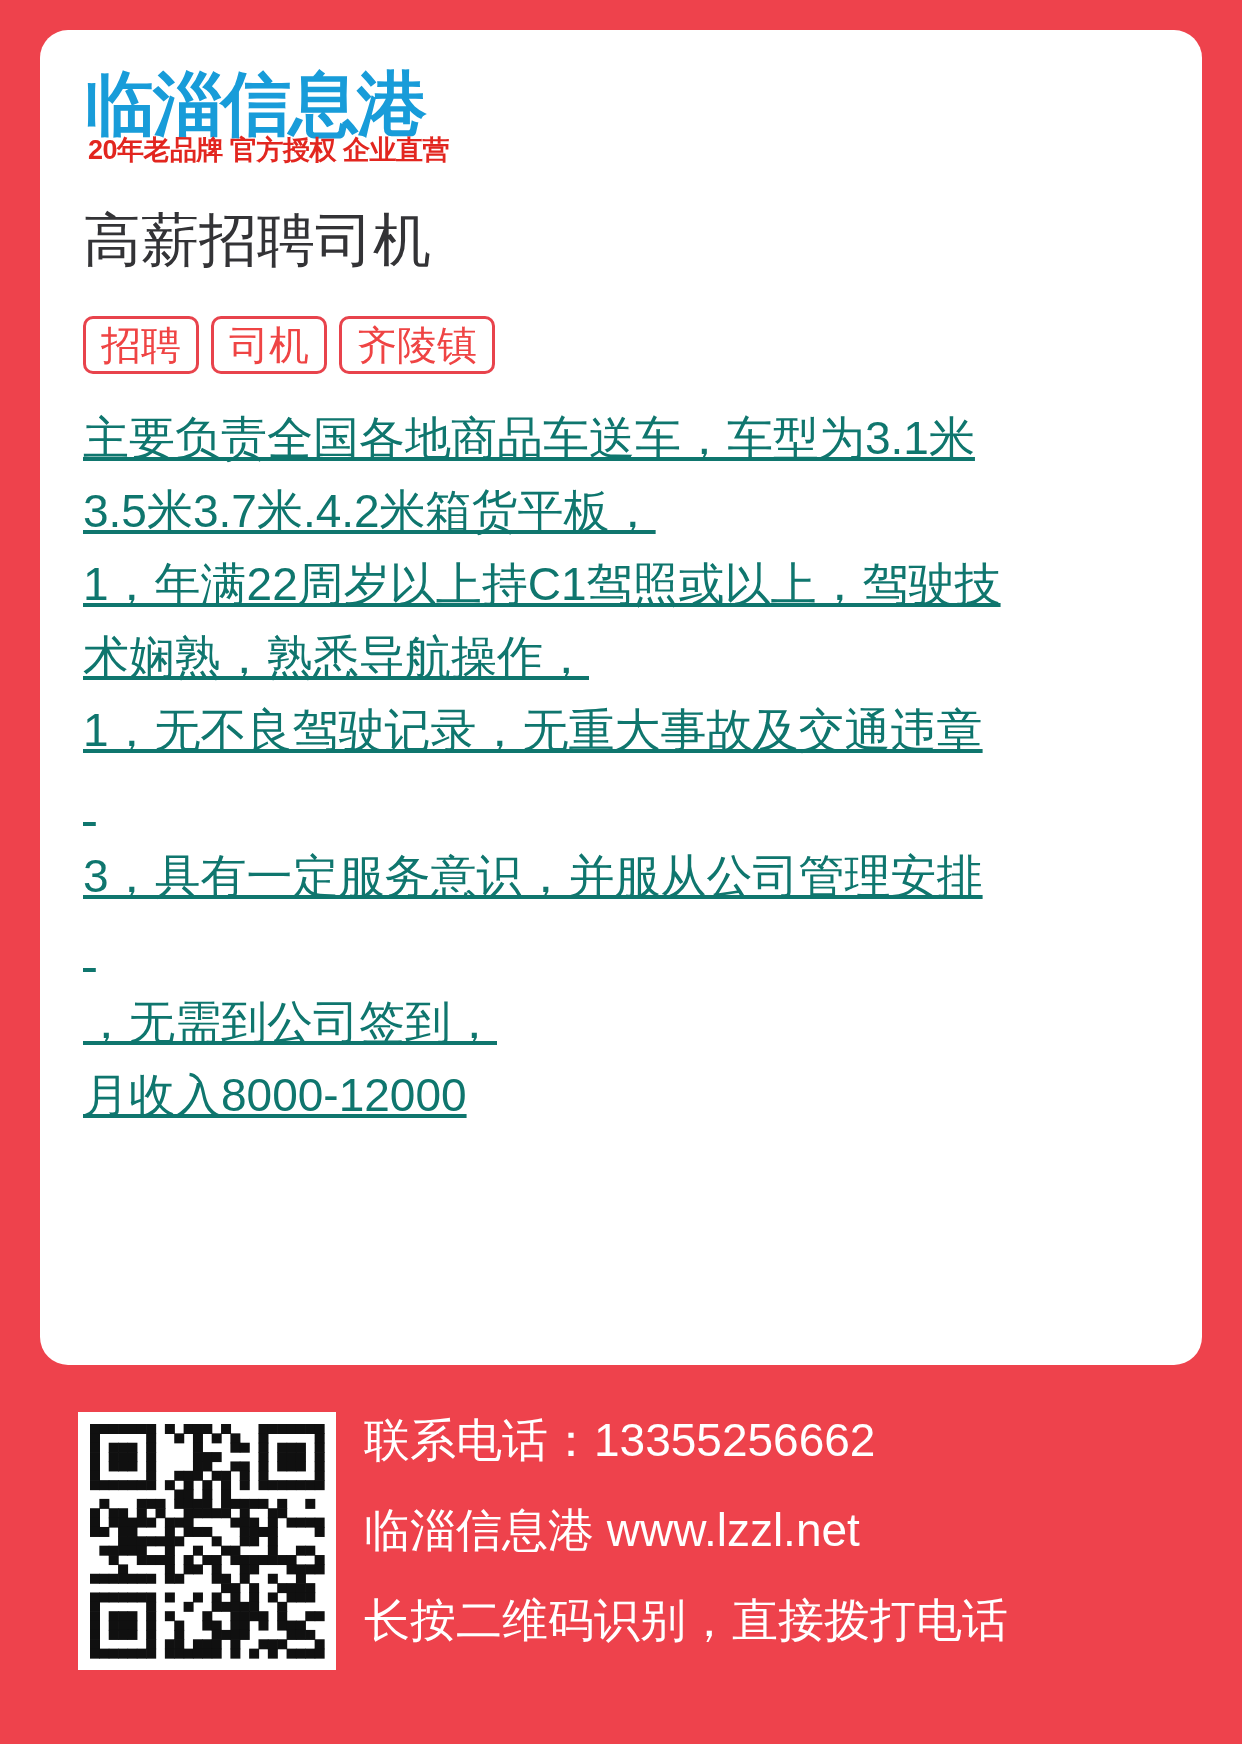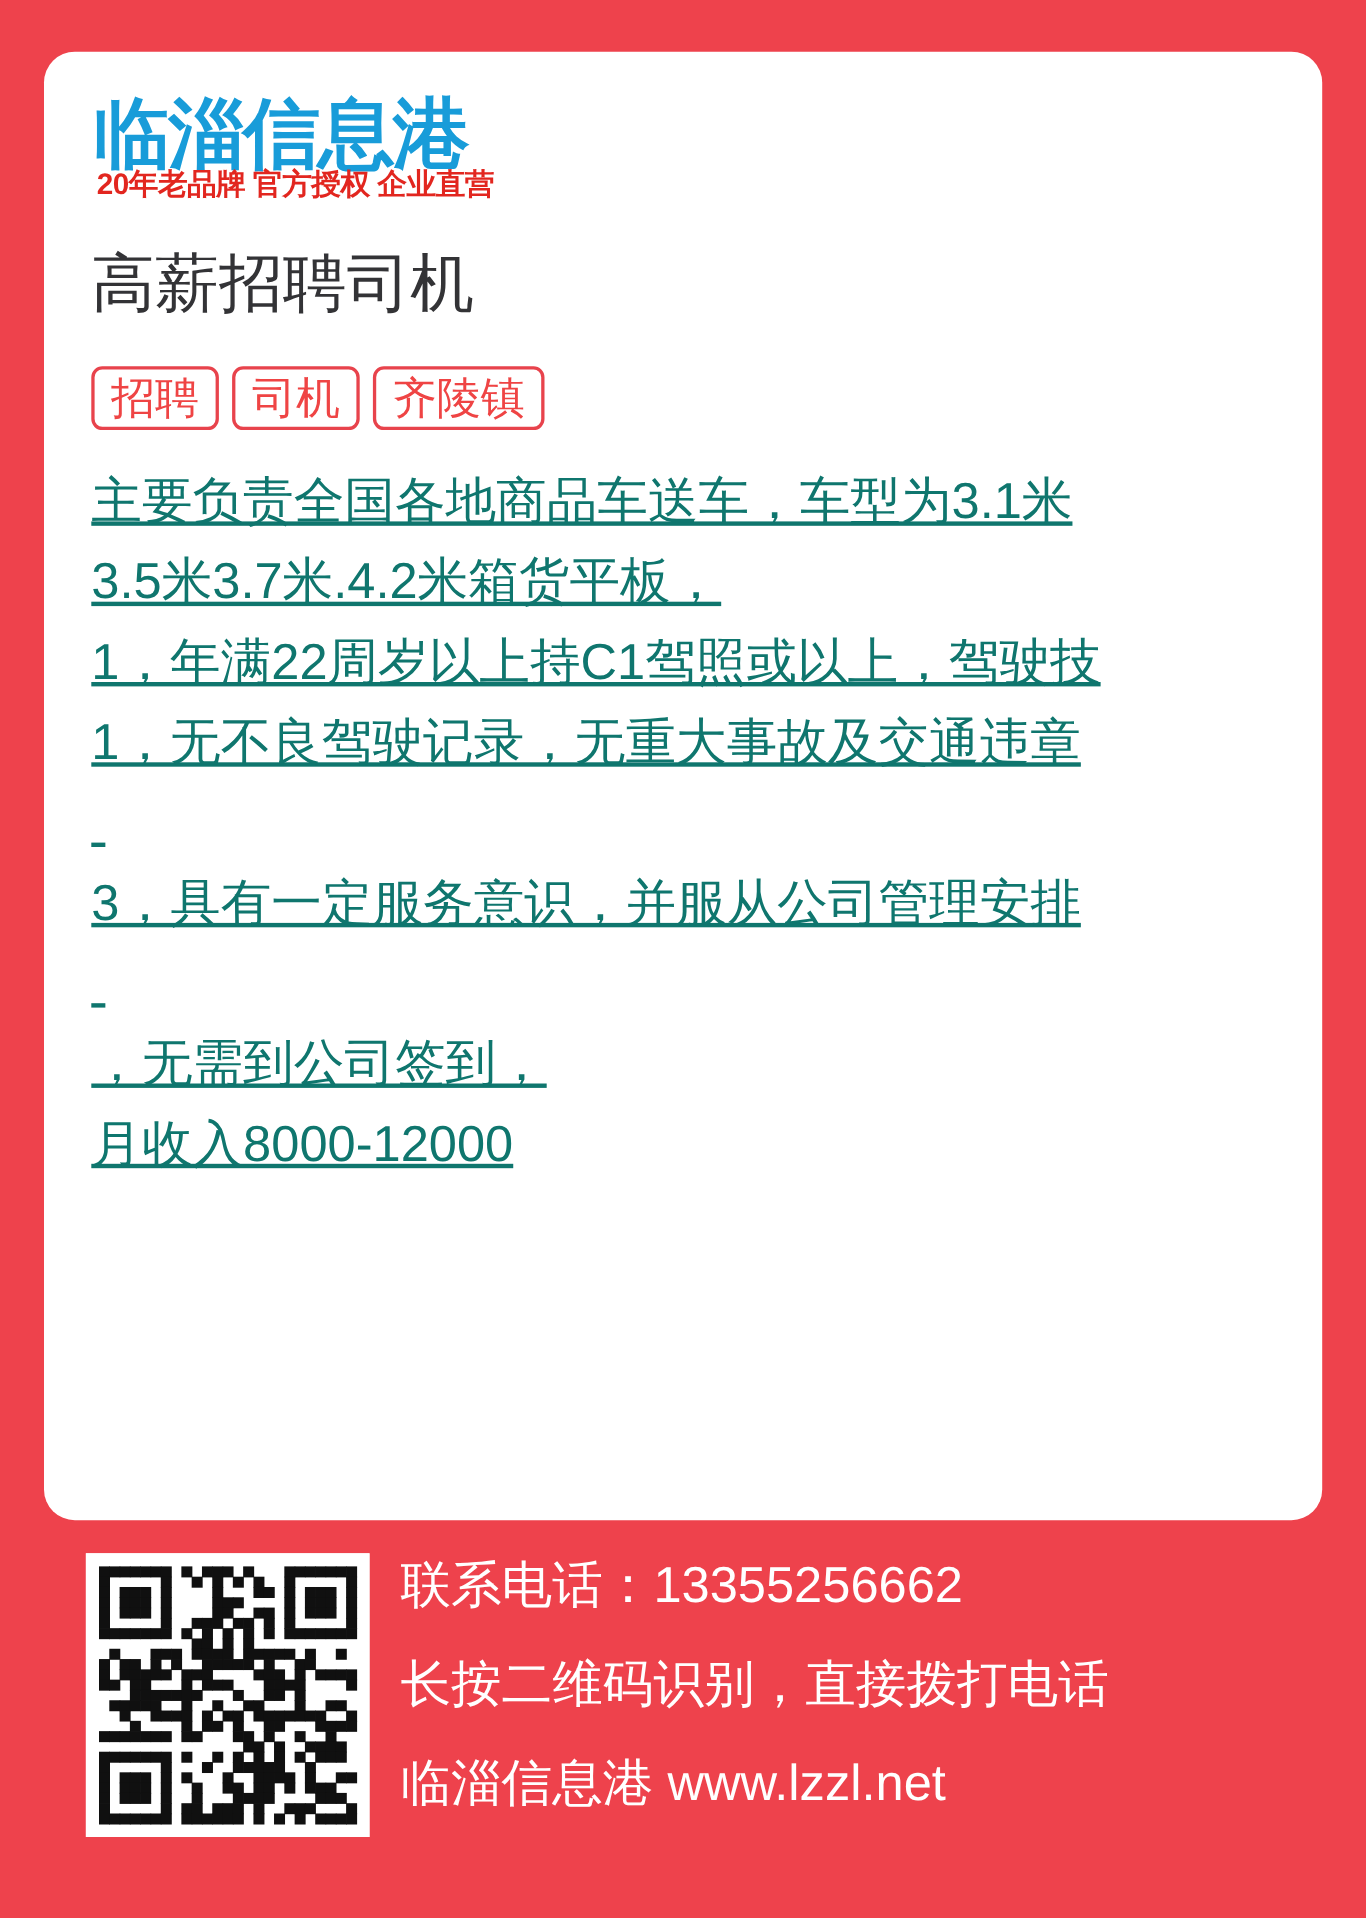--- a/index.html
+++ b/index.html
@@ -9,21 +9,20 @@
     background:#ee424c;
     font-family:"Liberation Sans","DejaVu Sans",sans-serif;
     overflow:hidden;
   }
   .card {
     position:absolute;
     left:40px; top:30px;
     width:1162px; height:1335px;
     background:#ffffff;
     border-radius:28px;
-    margin-top:17px;
   }
   .logo-name {
     position:absolute;
     left:45px; top:28px;
     font-size:70px;
     font-weight:bold;
     letter-spacing:-2px;
     color:#189cd9;
   }
   .logo-tagline {
@@ -106,20 +105,21 @@
   <div class="tag-row">
       <span class="tag">招聘</span>
       <span class="tag">司机</span>
       <span class="tag">齐陵镇</span>
     </div>
 
   <div class="body-text">
       <div class="body-line">主要负责全国各地商品车送车，车型为3.1米</div>
       <div class="body-line">3.5米3.7米.4.2米箱货平板，</div>
       <div class="body-line">1，年满22周岁以上持C1驾照或以上，驾驶技</div>
+      <div class="body-line">术娴熟，熟悉导航操作，</div>
       <div class="body-line">1，无不良驾驶记录，无重大事故及交通违章</div>
       <div class="body-line">&nbsp;</div>
       <div class="body-line">3，具有一定服务意识，并服从公司管理安排</div>
       <div class="body-line">&nbsp;</div>
       <div class="body-line">，无需到公司签到，</div>
       <div class="body-line">月收入8000-12000</div>
     </div>
 </div>
 
 <div class="footer">
@@ -450,16 +450,16 @@
         <rect x="171.12" y="236.64" width="10" height="10" fill="#101010"></rect>
         <rect x="189.84" y="236.64" width="10" height="10" fill="#101010"></rect>
         <rect x="208.56" y="236.64" width="10" height="10" fill="#101010"></rect>
         <rect x="217.92" y="236.64" width="10" height="10" fill="#101010"></rect>
         <rect x="227.28" y="236.64" width="10" height="10" fill="#101010"></rect>
         <rect x="236.64" y="236.64" width="10" height="10" fill="#101010"></rect>
       </svg>
   </div>
   <div class="footer-text">
     <div class="footer-line">联系电话：13355256662</div>
+    <div class="footer-line">临淄信息港 www.lzzl.net</div>
     <div class="footer-line">长按二维码识别，直接拨打电话</div>
-    <div class="footer-line">临淄信息港 www.lzzl.net</div>
   </div>
 </div>
 
 </body></html>

